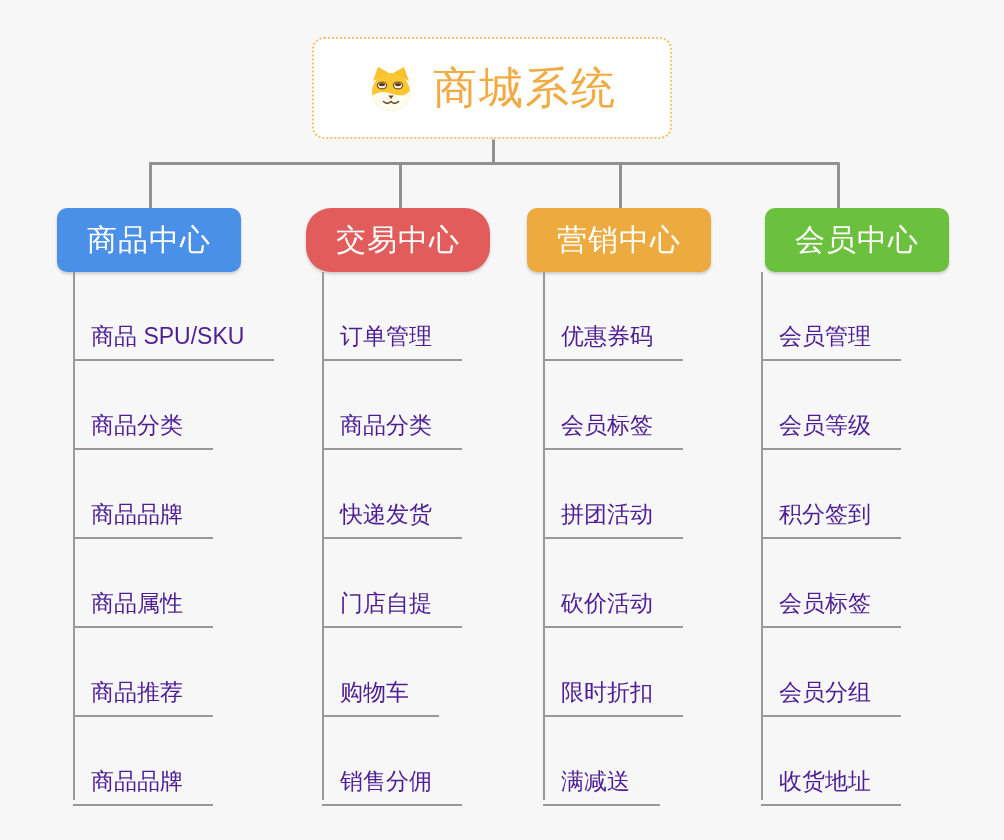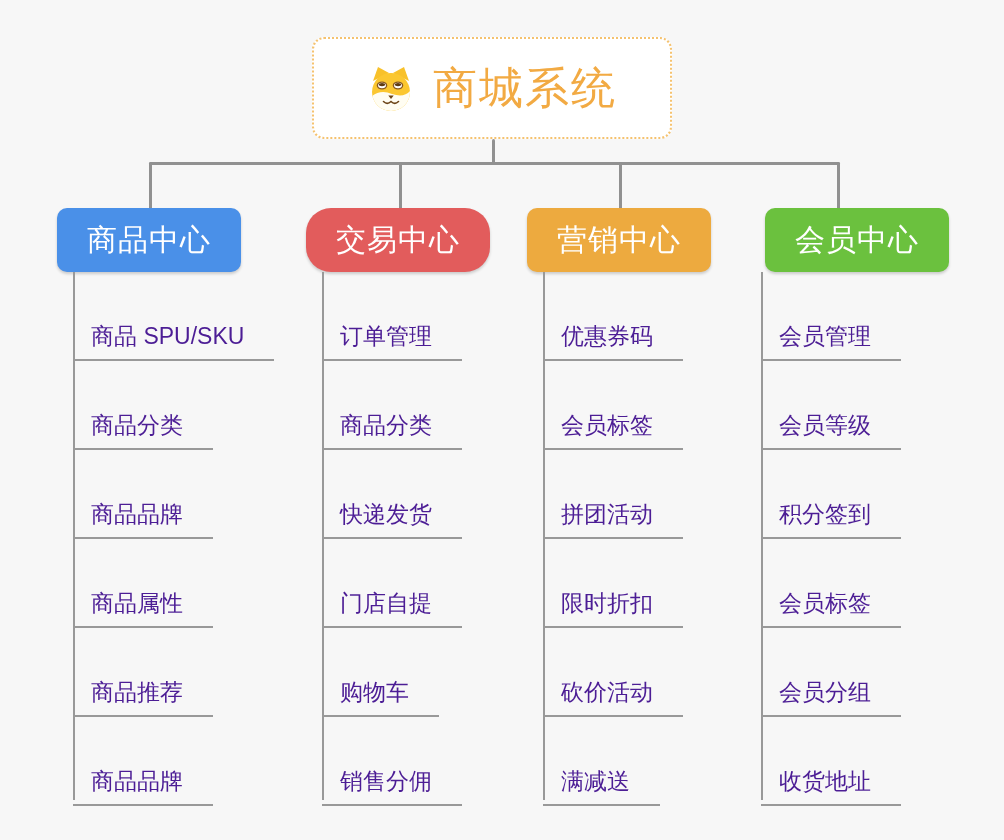--- a/index.html
+++ b/index.html
@@ -182,24 +182,24 @@
       <div class="leaf">
           <span class="leaf-label">优惠券码</span>
         </div>
       <div class="leaf">
           <span class="leaf-label">会员标签</span>
         </div>
       <div class="leaf">
           <span class="leaf-label">拼团活动</span>
         </div>
       <div class="leaf">
+          <span class="leaf-label">砍价活动</span>
+        </div>
+      <div class="leaf">
           <span class="leaf-label">限时折扣</span>
-        </div>
-      <div class="leaf">
-          <span class="leaf-label">砍价活动</span>
         </div>
       <div class="leaf">
           <span class="leaf-label">满减送</span>
         </div>
     </div>
   </div>
 
   <div class="branch b4">
     <div class="branch-node" style="background: rgb(107, 193, 62); margin-left: 20px;">
       <span>会员中心</span>

